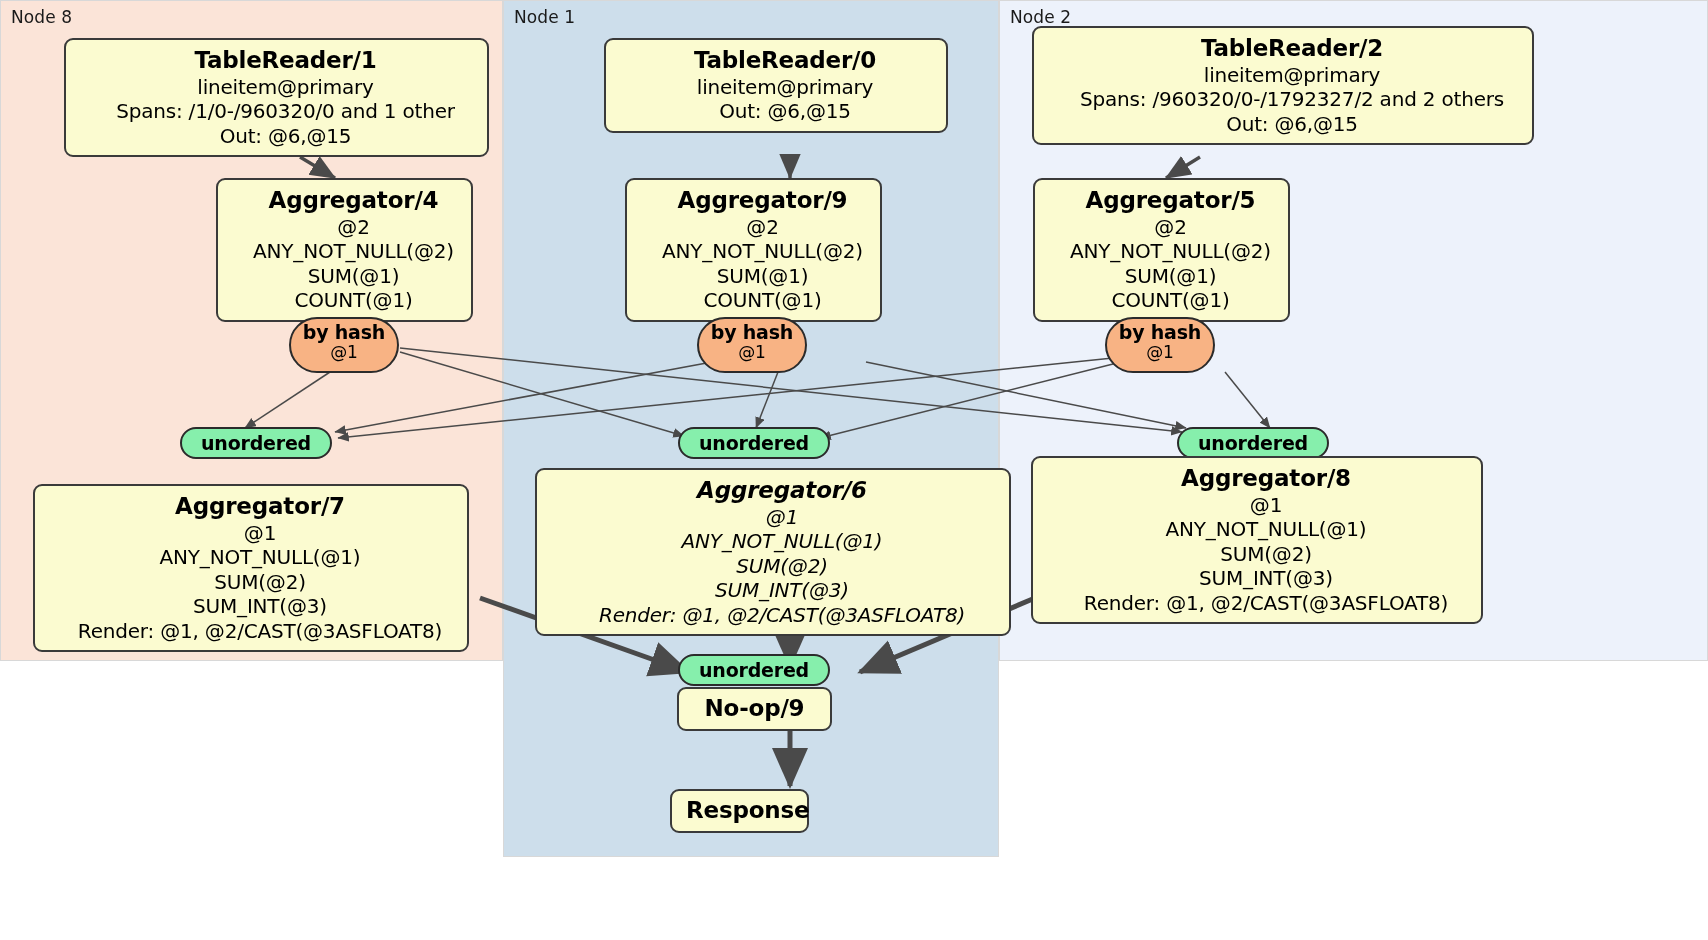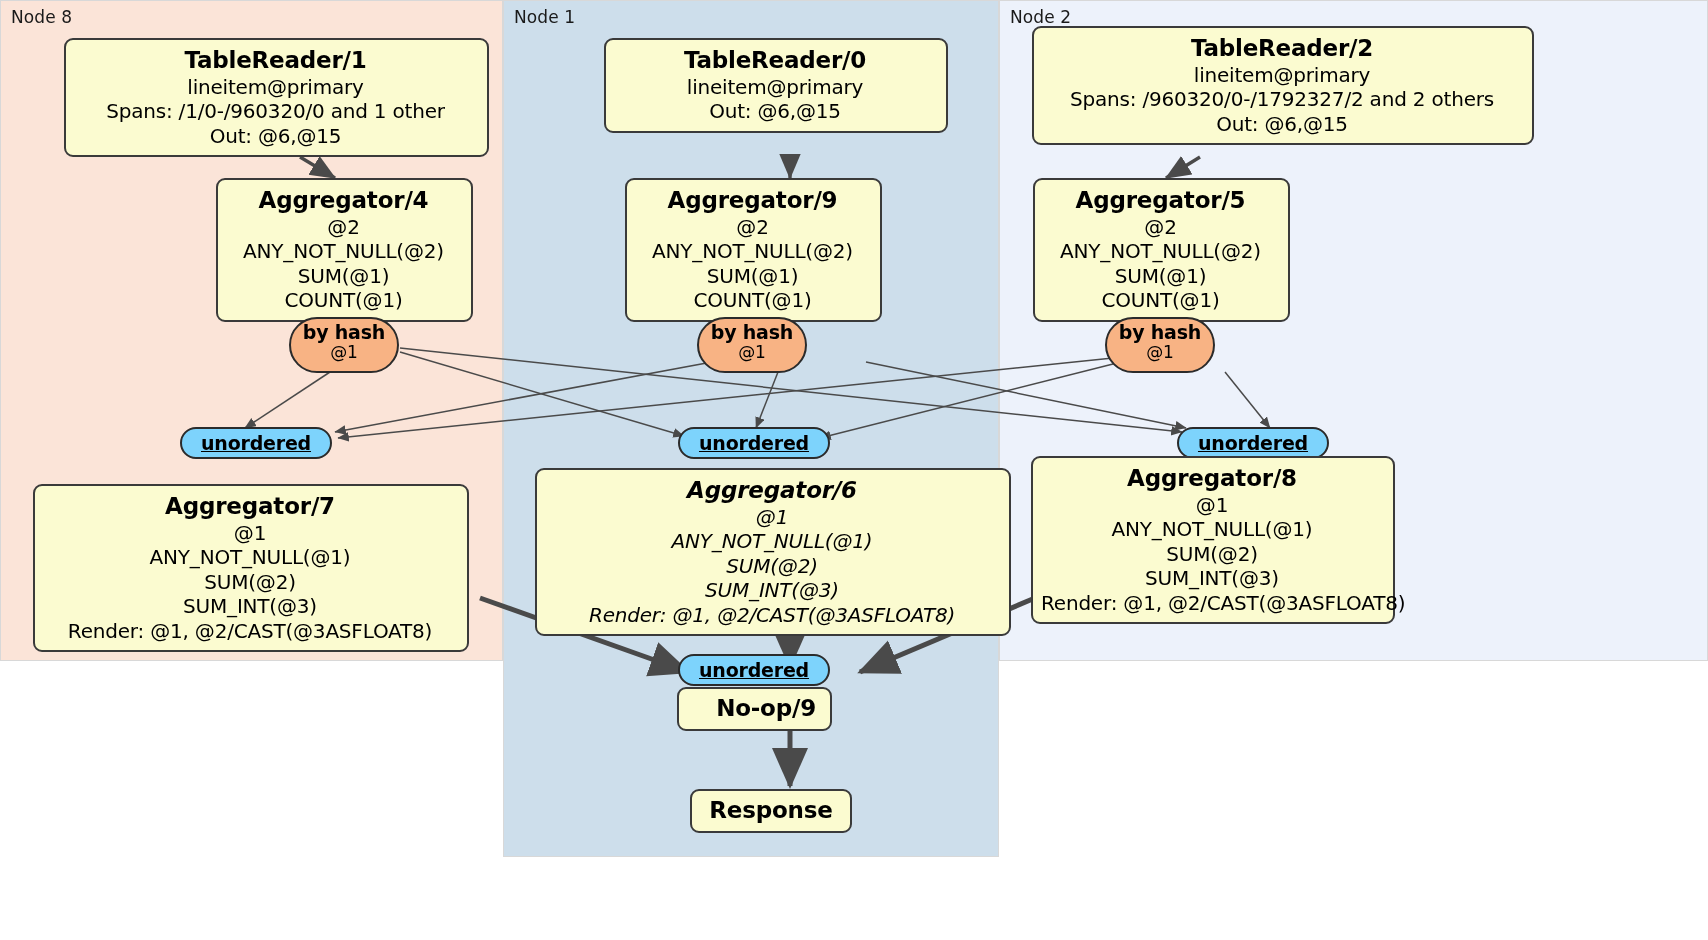--- a/index.html
+++ b/index.html
@@ -31,21 +31,21 @@
     white-space: nowrap;
   }
   
   .proc {
     position: absolute;
     box-sizing: border-box;
     background: #fbfbd0;
     border: 2px solid #3a3a3a;
     border-radius: 9px;
     text-align: center;
-    padding: 6px 10px 7px 8px;
+    padding: 6px 10px 7px 28px;
     line-height: 1.22;
     color: #000000;
     white-space: nowrap;
   }
   .proc .title {
     font-weight: bold;
     font-size: 23px;
     letter-spacing: -0.2px;
     display: block;
     margin-bottom: 1px;
@@ -75,21 +75,21 @@
     font-size: 19px;
     display: block;
     letter-spacing: -0.2px;
   }
   .badge .b-sub {
     font-size: 17px;
     display: block;
     letter-spacing: -0.2px;
   }
   .badge.hash { background: #f8b384; }
-  .badge.unordered { background: #7dd3fc; text-decoration: underline; }
+  .badge.unordered { background: #86efac; }
   
   #edges {
     position: absolute;
     left: 0; top: 0;
     width: 1708px;
     height: 940px;
     pointer-events: none;
   }
 </style>
 </head>
@@ -224,34 +224,34 @@
 
   <div class="proc" style="left:535px; top:468px; width:476px;font-style:italic;">
     <span class="title">Aggregator/6</span>
     <span class="line">@1</span>
     <span class="line">ANY_NOT_NULL(@1)</span>
     <span class="line">SUM(@2)</span>
     <span class="line">SUM_INT(@3)</span>
     <span class="line">Render: @1, @2/CAST(@3ASFLOAT8)</span>
   </div>
 
-  <div class="proc" style="left:1031px; top:456px; width:364px;">
+  <div class="proc" style="left:1031px; top:456px; width:452px;">
     <span class="title">Aggregator/8</span>
     <span class="line">@1</span>
     <span class="line">ANY_NOT_NULL(@1)</span>
     <span class="line">SUM(@2)</span>
     <span class="line">SUM_INT(@3)</span>
     <span class="line">Render: @1, @2/CAST(@3ASFLOAT8)</span>
   </div>
 
   <div class="badge unordered" style="left:678px; top:654px; width:152px; height:32px; padding-top:4px;">
     <span class="b-title">unordered</span>
   </div>
 
-  <div class="proc compact" style="left:677px; top:687px; width:155px;text-align:right;">
+  <div class="proc compact" style="left:677px; top:687px; width:155px;">
     <span class="title">No-op/9</span>
   </div>
 
-  <div class="proc compact" style="left:670px; top:789px; width:162px;margin-left:20px;">
+  <div class="proc compact" style="left:670px; top:789px; width:139px;">
     <span class="title">Response</span>
   </div>
 
 </div>
 
 </body></html>

